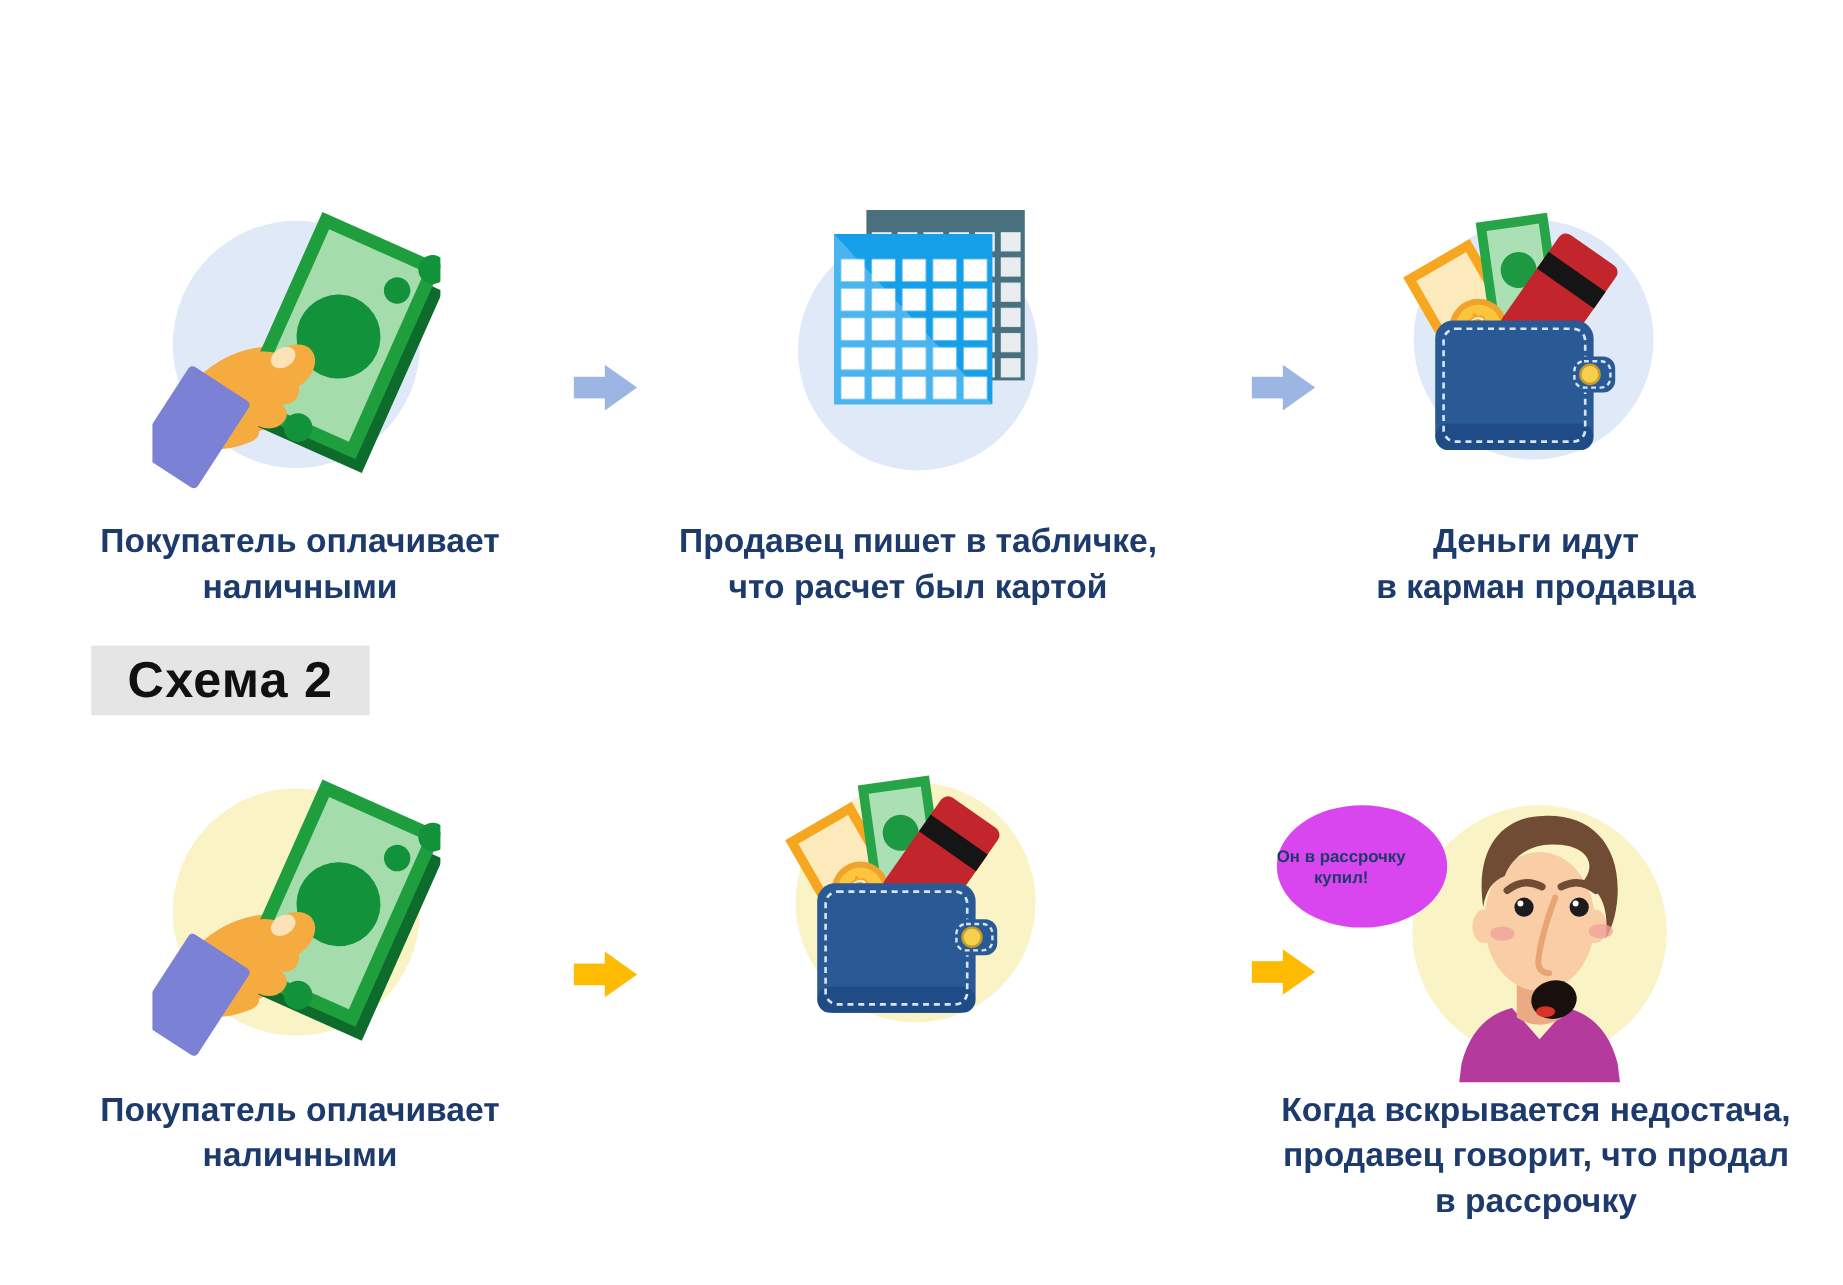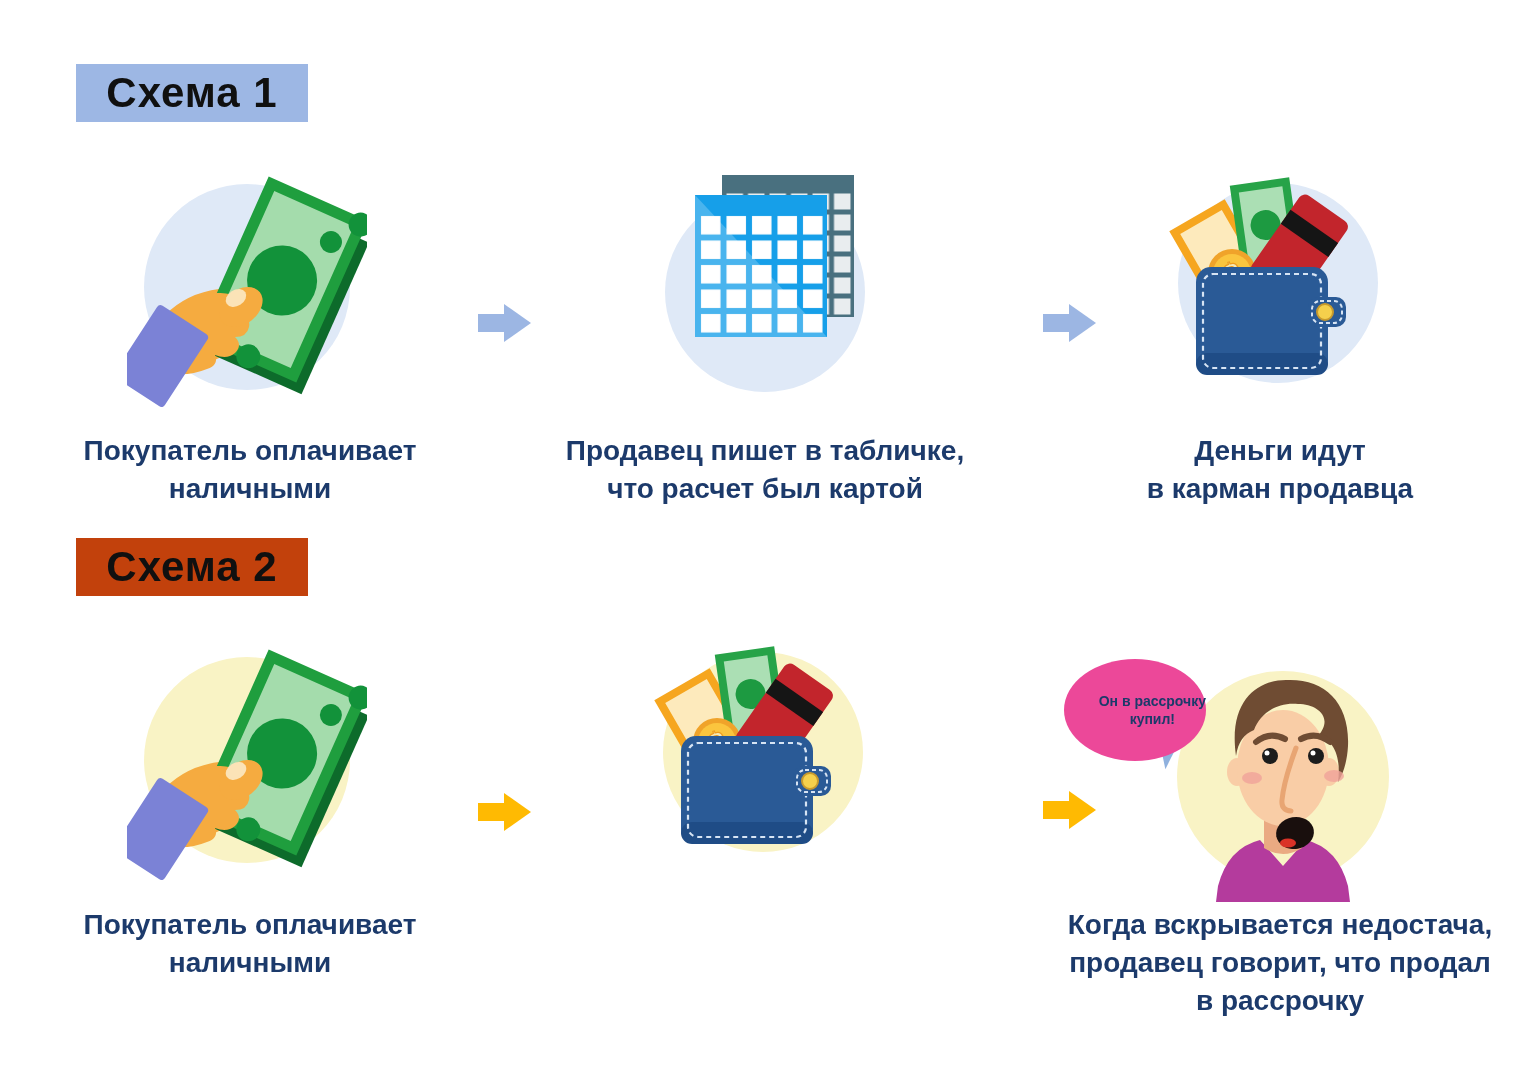--- a/index.html
+++ b/index.html
@@ -6,21 +6,21 @@
   .canvas{
     position:relative;width:1536px;height:1071px;background:#ffffff;overflow:hidden;
     font-family:"Liberation Sans",sans-serif;
   }
   
   .badge{
     position:absolute;width:232px;height:58px;display:flex;align-items:center;justify-content:center;
     font-size:42px;font-weight:700;color:#101010;letter-spacing:1px;
   }
   .badge-1{left:76px;top:64px;background:#9db7e4;}
-  .badge-2{left:76px;top:538px;background:#c2410c;}
+  .badge-2{left:76px;top:538px;background:#e5e5e5;}
   
   .icon{position:absolute;}
   .s1c1{left:127px;top:167px;}
   .s1c2{left:645px;top:167px;}
   .s1c3{left:1158px;top:163px;}
   .s2c1{left:127px;top:640px;}
   .s2c2{left:643px;top:632px;}
   .s2c3{left:1158px;top:652px;}
   .circ-blue{fill:#dfe9f7;}
   .circ-yellow{fill:#f9f3c5;}
@@ -41,39 +41,38 @@
   .cap-row2{top:906px;}
   .cap-c1{left:10px;width:480px;}
   .cap-c2{left:525px;width:480px;}
   .cap-c3{left:1040px;width:480px;}
   .cap-c3-wide{left:985px;width:590px;}
   
   .bubble{
     position:absolute;left:1064px;top:655px;width:142px;height:102px;z-index:5;
   }
   .bubble-body{
-    position:absolute;left:0;top:4px;width:142px;height:102px;border-radius:50%;
-    background:#ec4899;display:flex;align-items:center;justify-content:flex-end;
+    position:absolute;left:0;top:16px;width:142px;height:102px;border-radius:50%;
+    background:#d946ef;display:flex;align-items:center;justify-content:flex-start;
   }
   .bubble-text{
     text-align:center;white-space:pre-line;font-size:14px;line-height:18px;
     font-weight:700;color:#1d3a6a;margin:0;
   }
   .bubble-tail{
     position:absolute;left:98px;top:82px;width:0;height:0;
     border-top:30px solid #8fb1de;border-right:24px solid transparent;
     transform:rotate(-12deg);
   }
 </style>
 </head>
 <body>
 
 <div class="canvas">
 
-  <div class="badge badge-1">Схема 1</div>
 
   <div class="icon s1c1">
     <svg width="240" height="240" viewBox="0 0 240 240">
       <circle class="circ-blue" cx="120" cy="120" r="103"></circle>
       <path d="M30 200 Q14 170 38 148 Q60 126 92 122 Q120 118 134 130 Q148 142 144 158 Q141 172 124 176 L60 206 Q42 212 30 200 Z" fill="#f5ab40"></path>
       <g transform="rotate(24 150 120)">
         <rect x="118" y="42" width="98" height="166" fill="#0d6b2b"></rect>
         <rect x="103" y="28" width="98" height="166" fill="#a4dcac" stroke="#1f9e3e" stroke-width="11"></rect>
         <circle cx="152" cy="112" r="35" fill="#12923a"></circle>
         <circle cx="181" cy="57" r="11" fill="#12923a"></circle>

